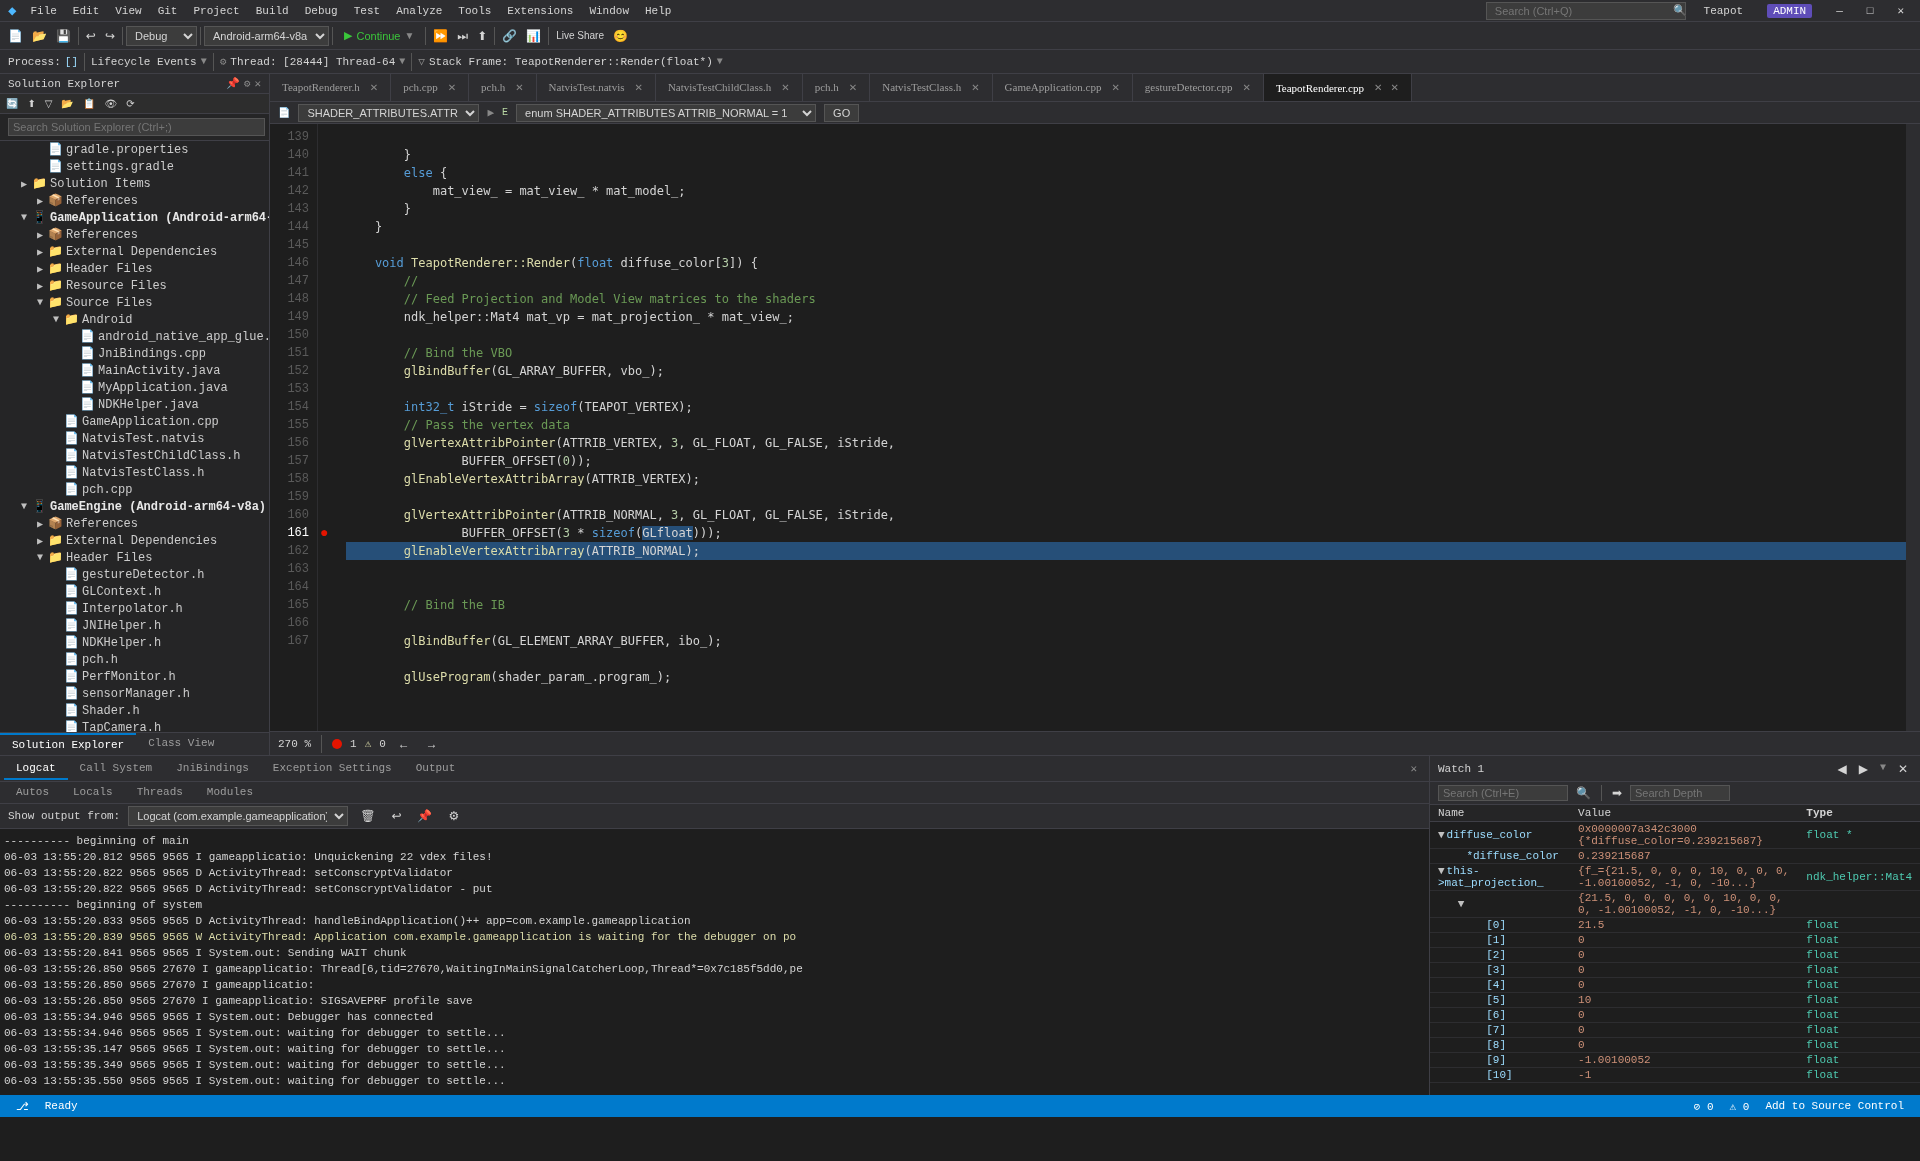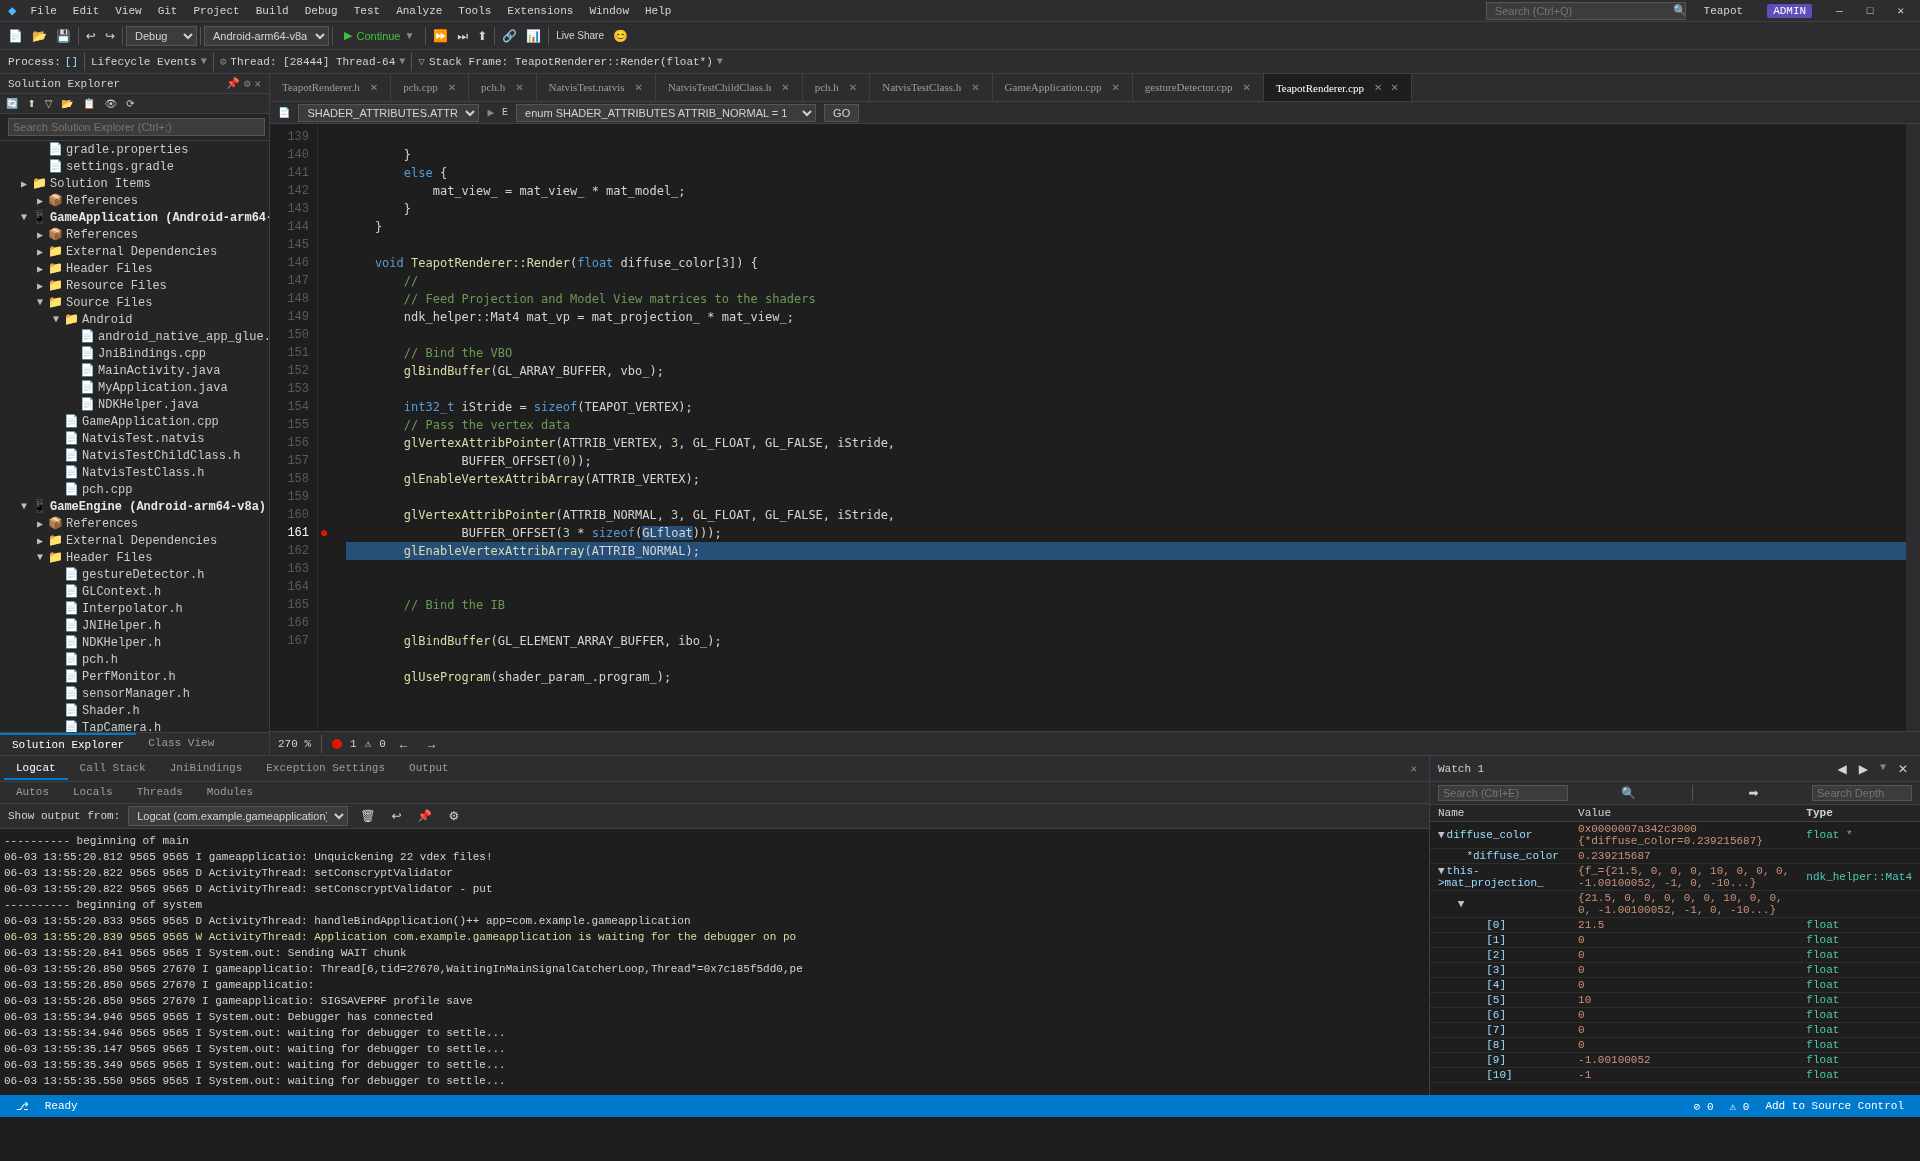--- a/index.html
+++ b/index.html
@@ -631,21 +631,21 @@
       <button class="toolbar-btn">→</button>
     </div>
   </div>
 </div>
 
 <div id="bottom-area" style="display:flex;height:340px;border-top:1px solid #3f3f46;">
 
   <div id="logcat-panel" style="flex:1;background:#1e1e1e;display:flex;flex-direction:column;overflow:hidden;border-right:1px solid #3f3f46;">
     <div id="logcat-tabs" style="background:#2d2d30;display:flex;align-items:center;padding:0 4px;border-bottom:1px solid #3f3f46;height:26px;gap:0;">
       <span class="panel-tab active">Logcat</span>
-      <span class="panel-tab">Call Stack</span>
+      <span class="panel-tab">Call System</span>
       <span class="panel-tab">JniBindings</span>
       <span class="panel-tab">Exception Settings</span>
       <span class="panel-tab">Output</span>
       <span style="margin-left:auto;color:#888;padding:2px 8px;cursor:pointer;">✕</span>
     </div>
     <div style="background:#2d2d30;display:flex;align-items:center;padding:0 4px;border-bottom:1px solid #3f3f46;height:22px;gap:0;">
       <span class="panel-tab">Autos</span>
       <span class="panel-tab">Locals</span>
       <span class="panel-tab">Threads</span>
       <span class="panel-tab">Modules</span>
@@ -683,21 +683,21 @@
   <div id="watch-panel" style="width:490px;background:#1e1e1e;display:flex;flex-direction:column;overflow:hidden;">
     <div id="watch-header" style="background:#2d2d30;display:flex;align-items:center;padding:0 8px;border-bottom:1px solid #3f3f46;height:26px;justify-content:space-between;">
       <span style="font-size:11px;color:#d4d4d4;">Watch 1</span>
       <div style="display:flex;gap:4px;">
         <button class="toolbar-btn">◀</button>
         <button class="toolbar-btn">▶</button>
         <span style="color:#888;cursor:pointer;font-size:10px;padding:2px 4px;">▼</span>
         <button class="toolbar-btn">✕</button>
       </div>
     </div>
-    <div id="watch-toolbar" style="background:#2d2d30;display:flex;align-items:center;padding:2px 8px;gap:4px;border-bottom:1px solid #3f3f46;justify-content:space-between;">
+    <div id="watch-toolbar" style="background:#2d2d30;display:flex;align-items:center;padding:2px 8px;gap:4px;border-bottom:1px solid #3f3f46;">
       <input type="text" id="watch-search" style="background: rgb(60, 60, 60); border: 1px solid rgb(85, 85, 85); color: rgb(212, 212, 212); font-size: 11px; padding: 1px 4px; width: 130px;" placeholder="Search (Ctrl+E)">
       <button class="toolbar-btn">🔍</button>
       <span style="width:1px;height:16px;background:#555;margin:0 2px;"></span>
       <button class="toolbar-btn">➡</button>
       <input type="text" style="background: rgb(60, 60, 60); border: 1px solid rgb(85, 85, 85); color: rgb(212, 212, 212); font-size: 11px; padding: 1px 4px; width: 100px;" placeholder="Search Depth">
     </div>
     <div id="watch-table" style="flex:1;overflow-y:auto;">
       <table style="width:100%;border-collapse:collapse;font-size:11px;">
         <thead>
           <tr>

